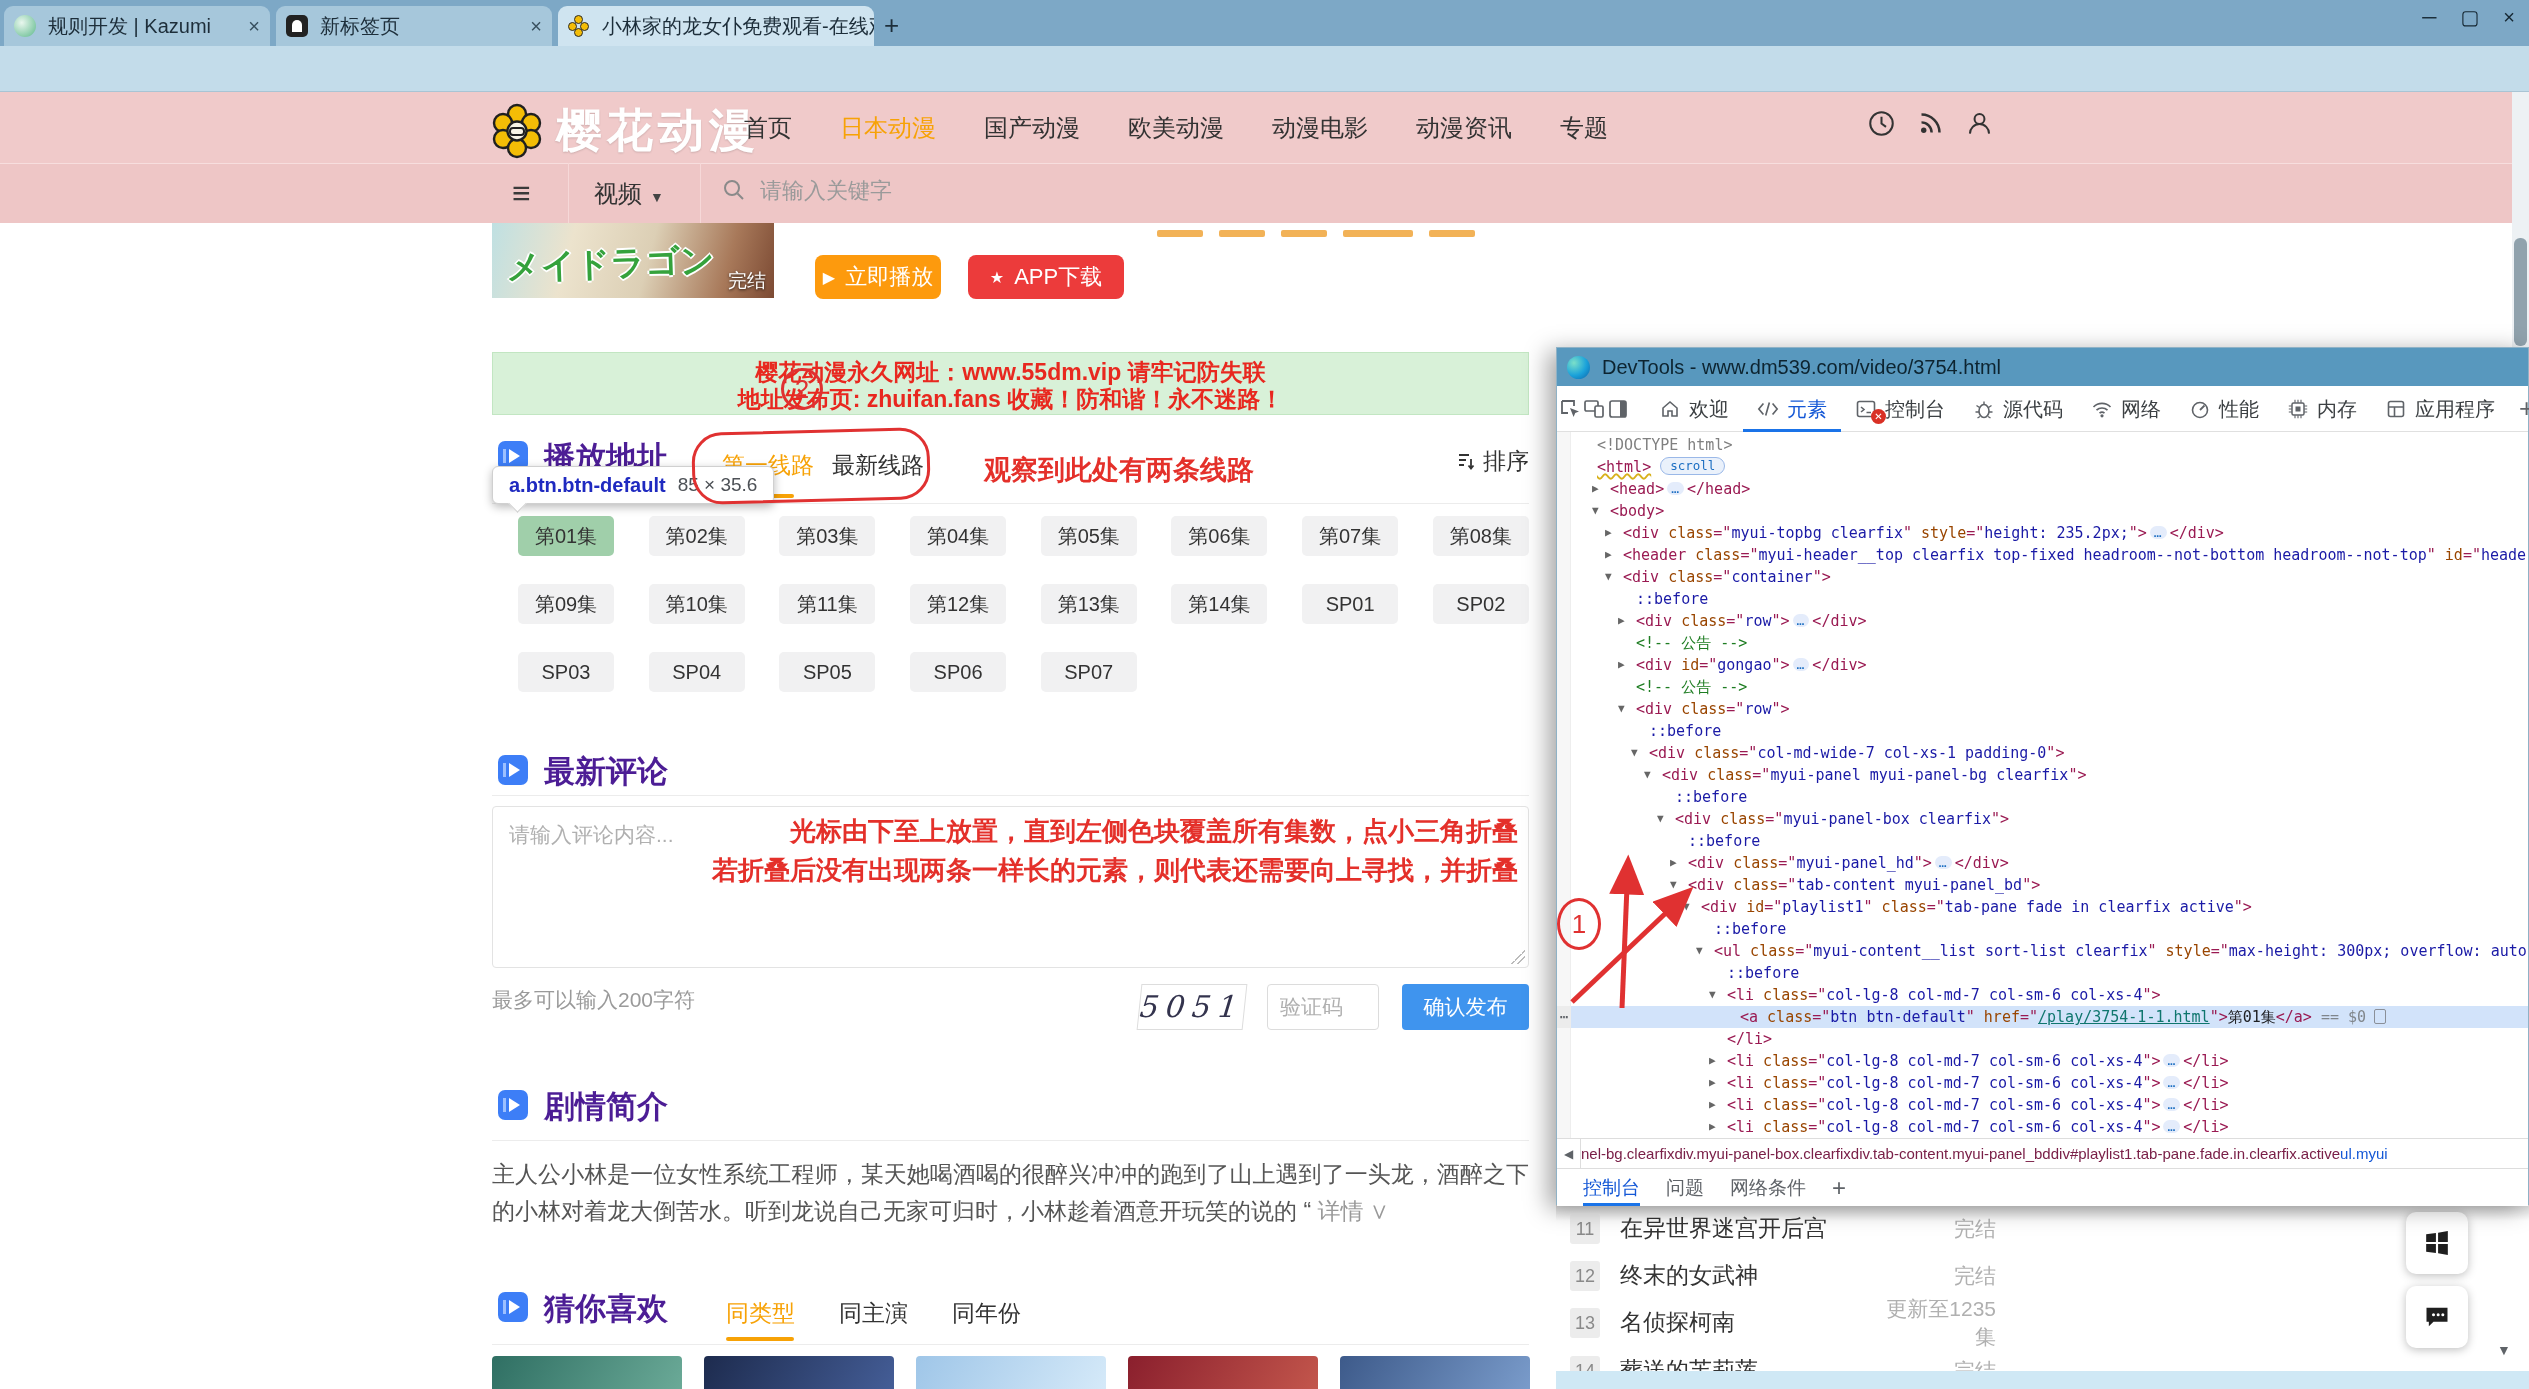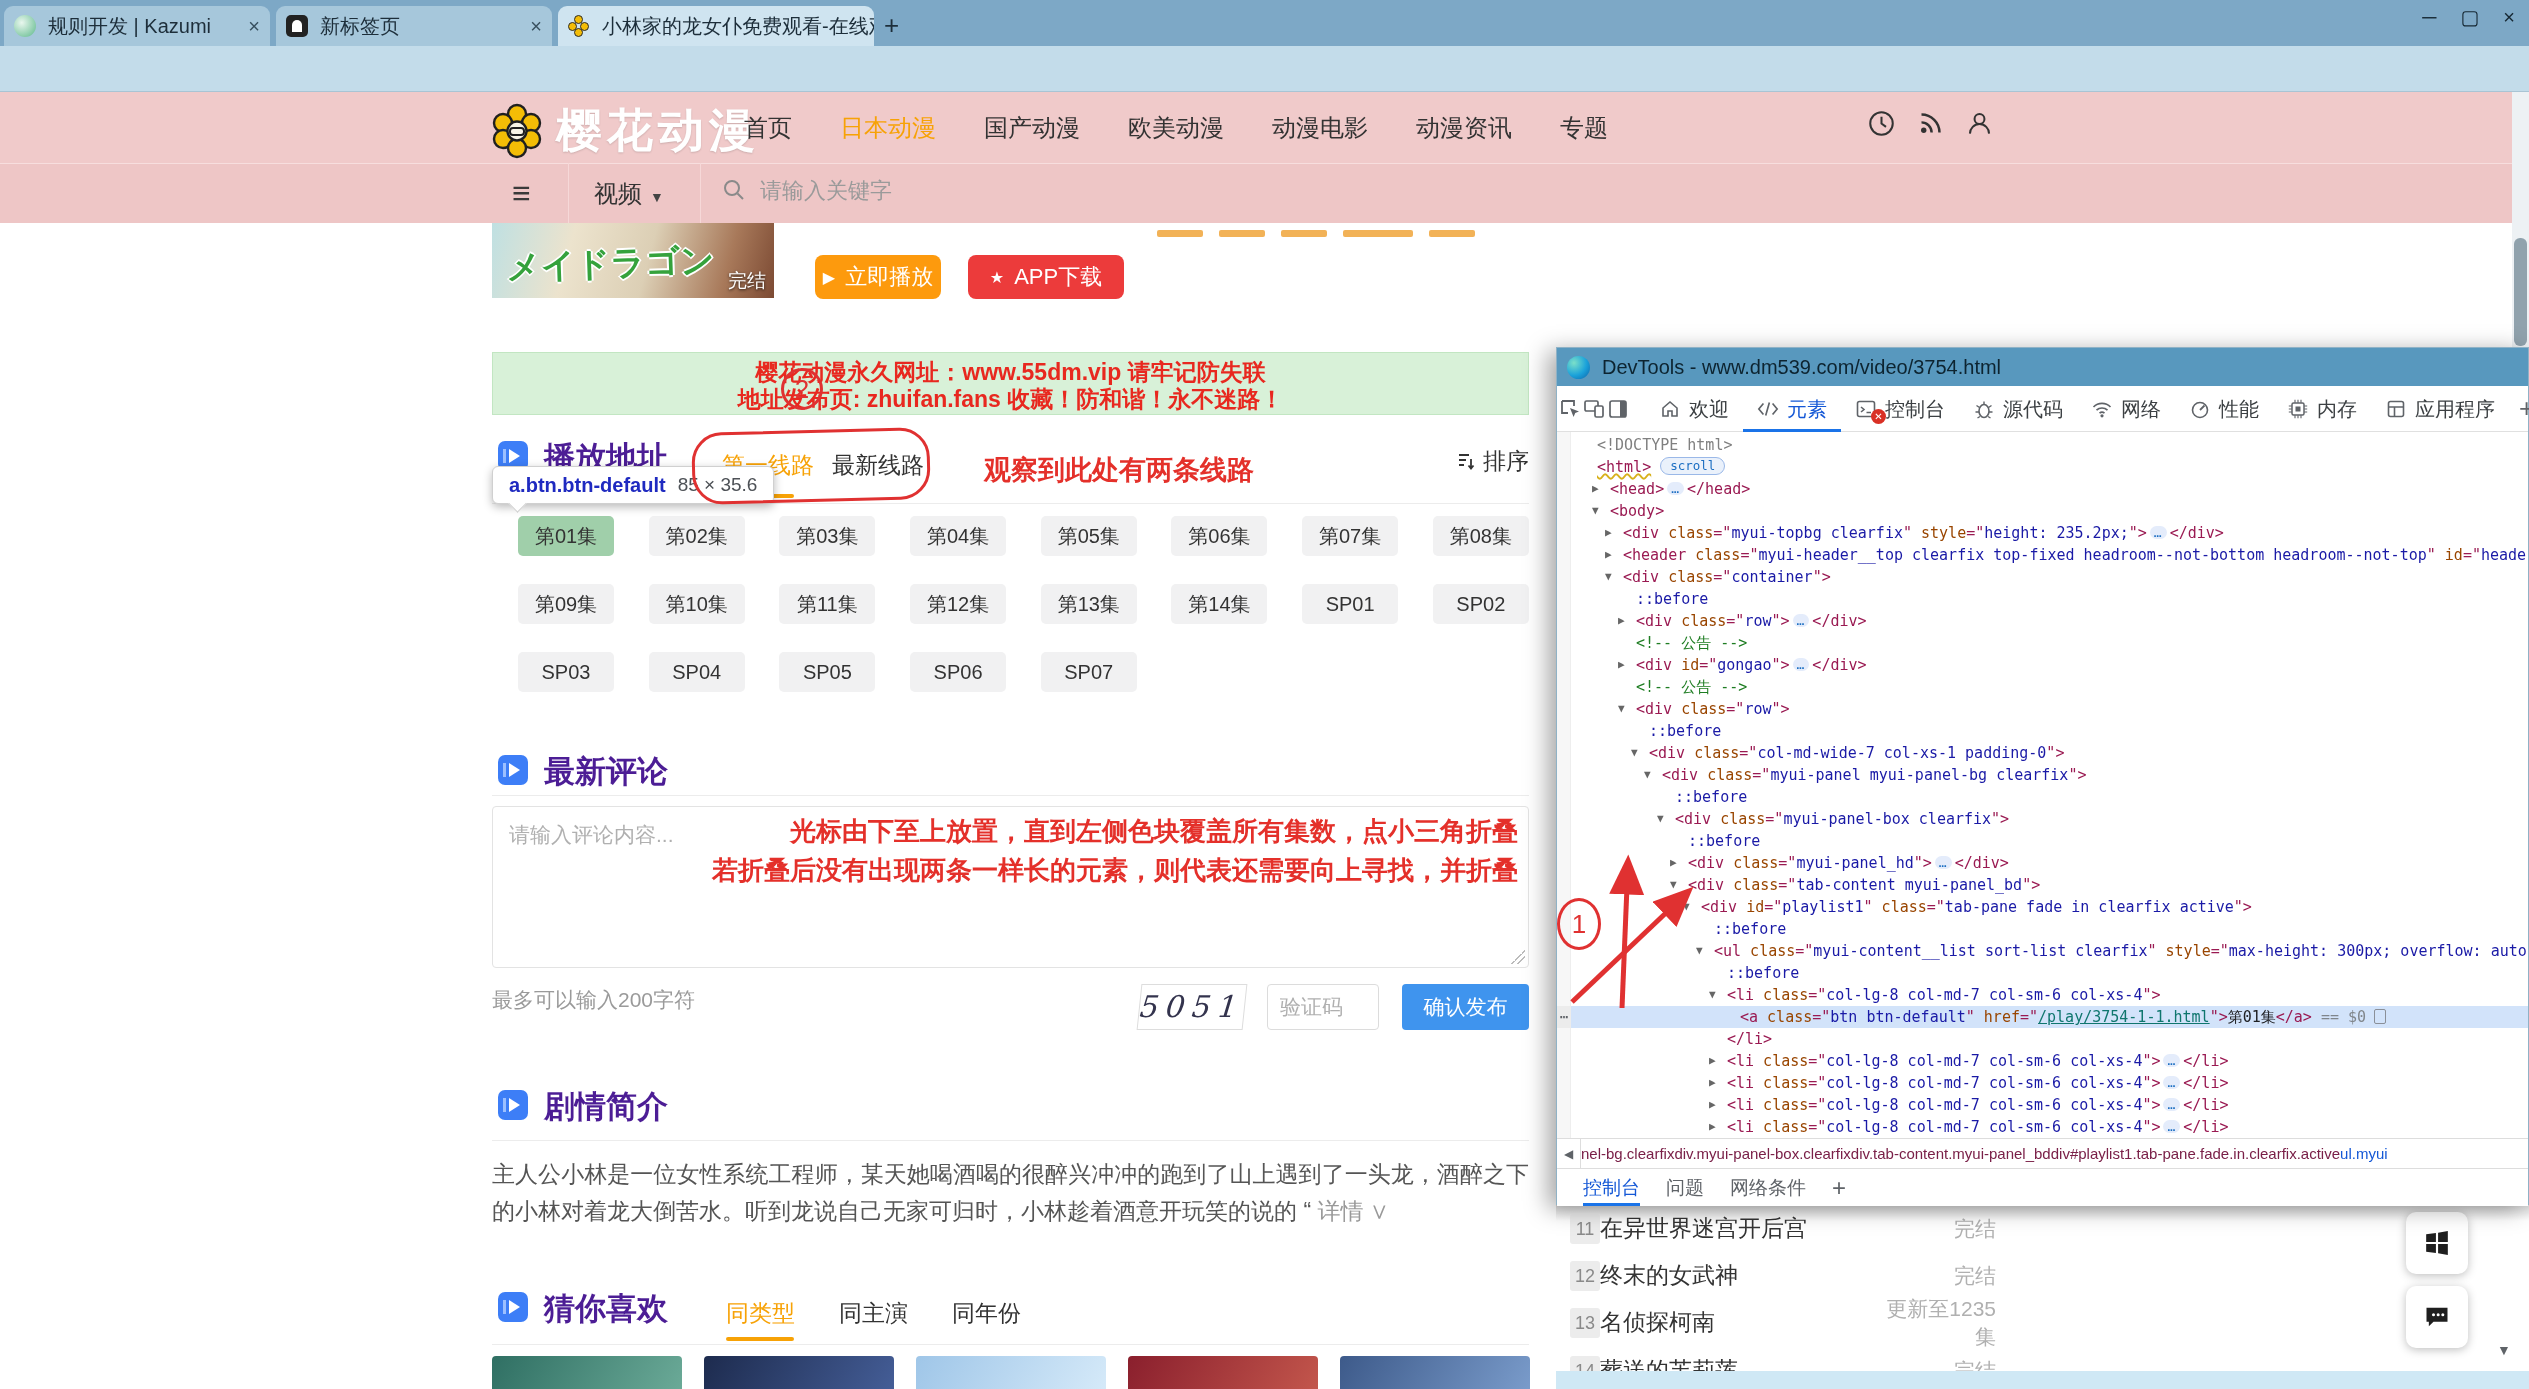--- a/index.html
+++ b/index.html
@@ -153,21 +153,21 @@
   .crumb{color:#7a2048;white-space:nowrap;cursor:pointer}
   .crumb.last{color:#1558d6}
   #dt-drawer{position:absolute;left:0;top:820px;width:100%;height:38px;border-top:1px solid #ddd;display:flex;align-items:center;background:#fff}
   .drawer-tab{font-size:19px;color:#5f6368;margin-left:26px;height:100%;display:flex;align-items:center;cursor:pointer}
   .drawer-tab.on{color:#1558d6;box-shadow:inset 0 -3px 0 #1a73e8}
 
   
   #right-panel{position:absolute;left:1556px;top:1205px;width:973px;height:184px;background:#fff;z-index:20;overflow:hidden}
   #right-panel .shade{position:absolute;left:0;top:0;width:100%;height:16px;background:linear-gradient(#00000026,transparent)}
   .rank-row{position:absolute;left:14px;display:flex;align-items:center;width:940px}
-  .rank-num{width:30px;height:30px;border-radius:3px;background:#ececec;color:#8a8a8a;font-size:18px;text-align:center;line-height:30px;margin-right:0;flex:0 0 auto}
+  .rank-num{width:30px;height:30px;border-radius:3px;background:#ececec;color:#8a8a8a;font-size:18px;text-align:center;line-height:30px;margin-right:20px;flex:0 0 auto}
   .rank-title{font-size:23px;color:#333}
   .rank-status{position:absolute;left:306px;width:120px;text-align:right;font-size:21px;color:#b0b0b0}
   #blue-strip{position:absolute;left:1556px;top:1371px;width:973px;height:18px;background:#cfe8f5;z-index:22}
   #scroll-down-arrow{position:absolute;left:2497px;top:1342px;font-size:14px;color:#5f6368;z-index:23}
   .float-btn{position:absolute;left:2406px;width:62px;height:62px;background:#fff;border-radius:10px;box-shadow:0 2px 10px rgba(0,0,0,.25);display:flex;align-items:center;justify-content:center;z-index:25;cursor:pointer}
 
   
   #anno-svg{position:absolute;left:0;top:0;width:2529px;height:1389px;z-index:60;pointer-events:none}
   .red-circle{position:absolute;border:3px solid #e03131;border-radius:50%;color:#e03131;display:flex;align-items:center;justify-content:center;font-size:26px;z-index:61;background:transparent}
   #route-oval{position:absolute;left:692px;top:430px;width:238px;height:72px;border:3.5px solid #e03131;border-radius:30px;transform:rotate(-1.5deg);z-index:58}

